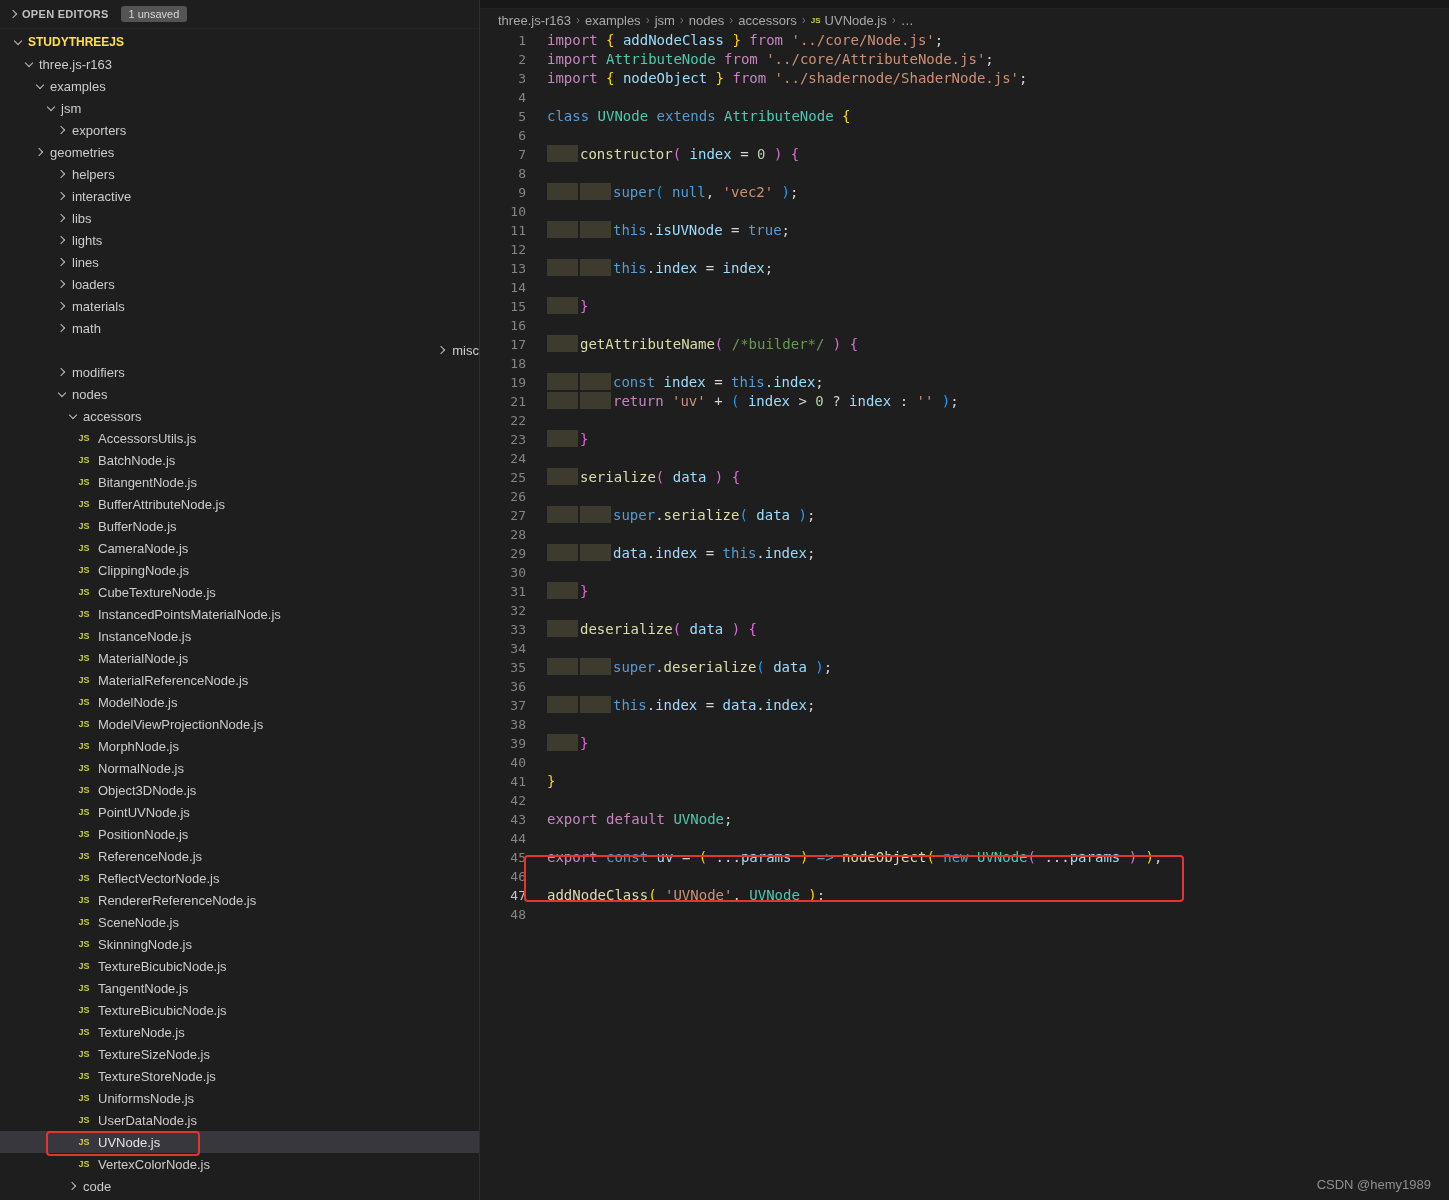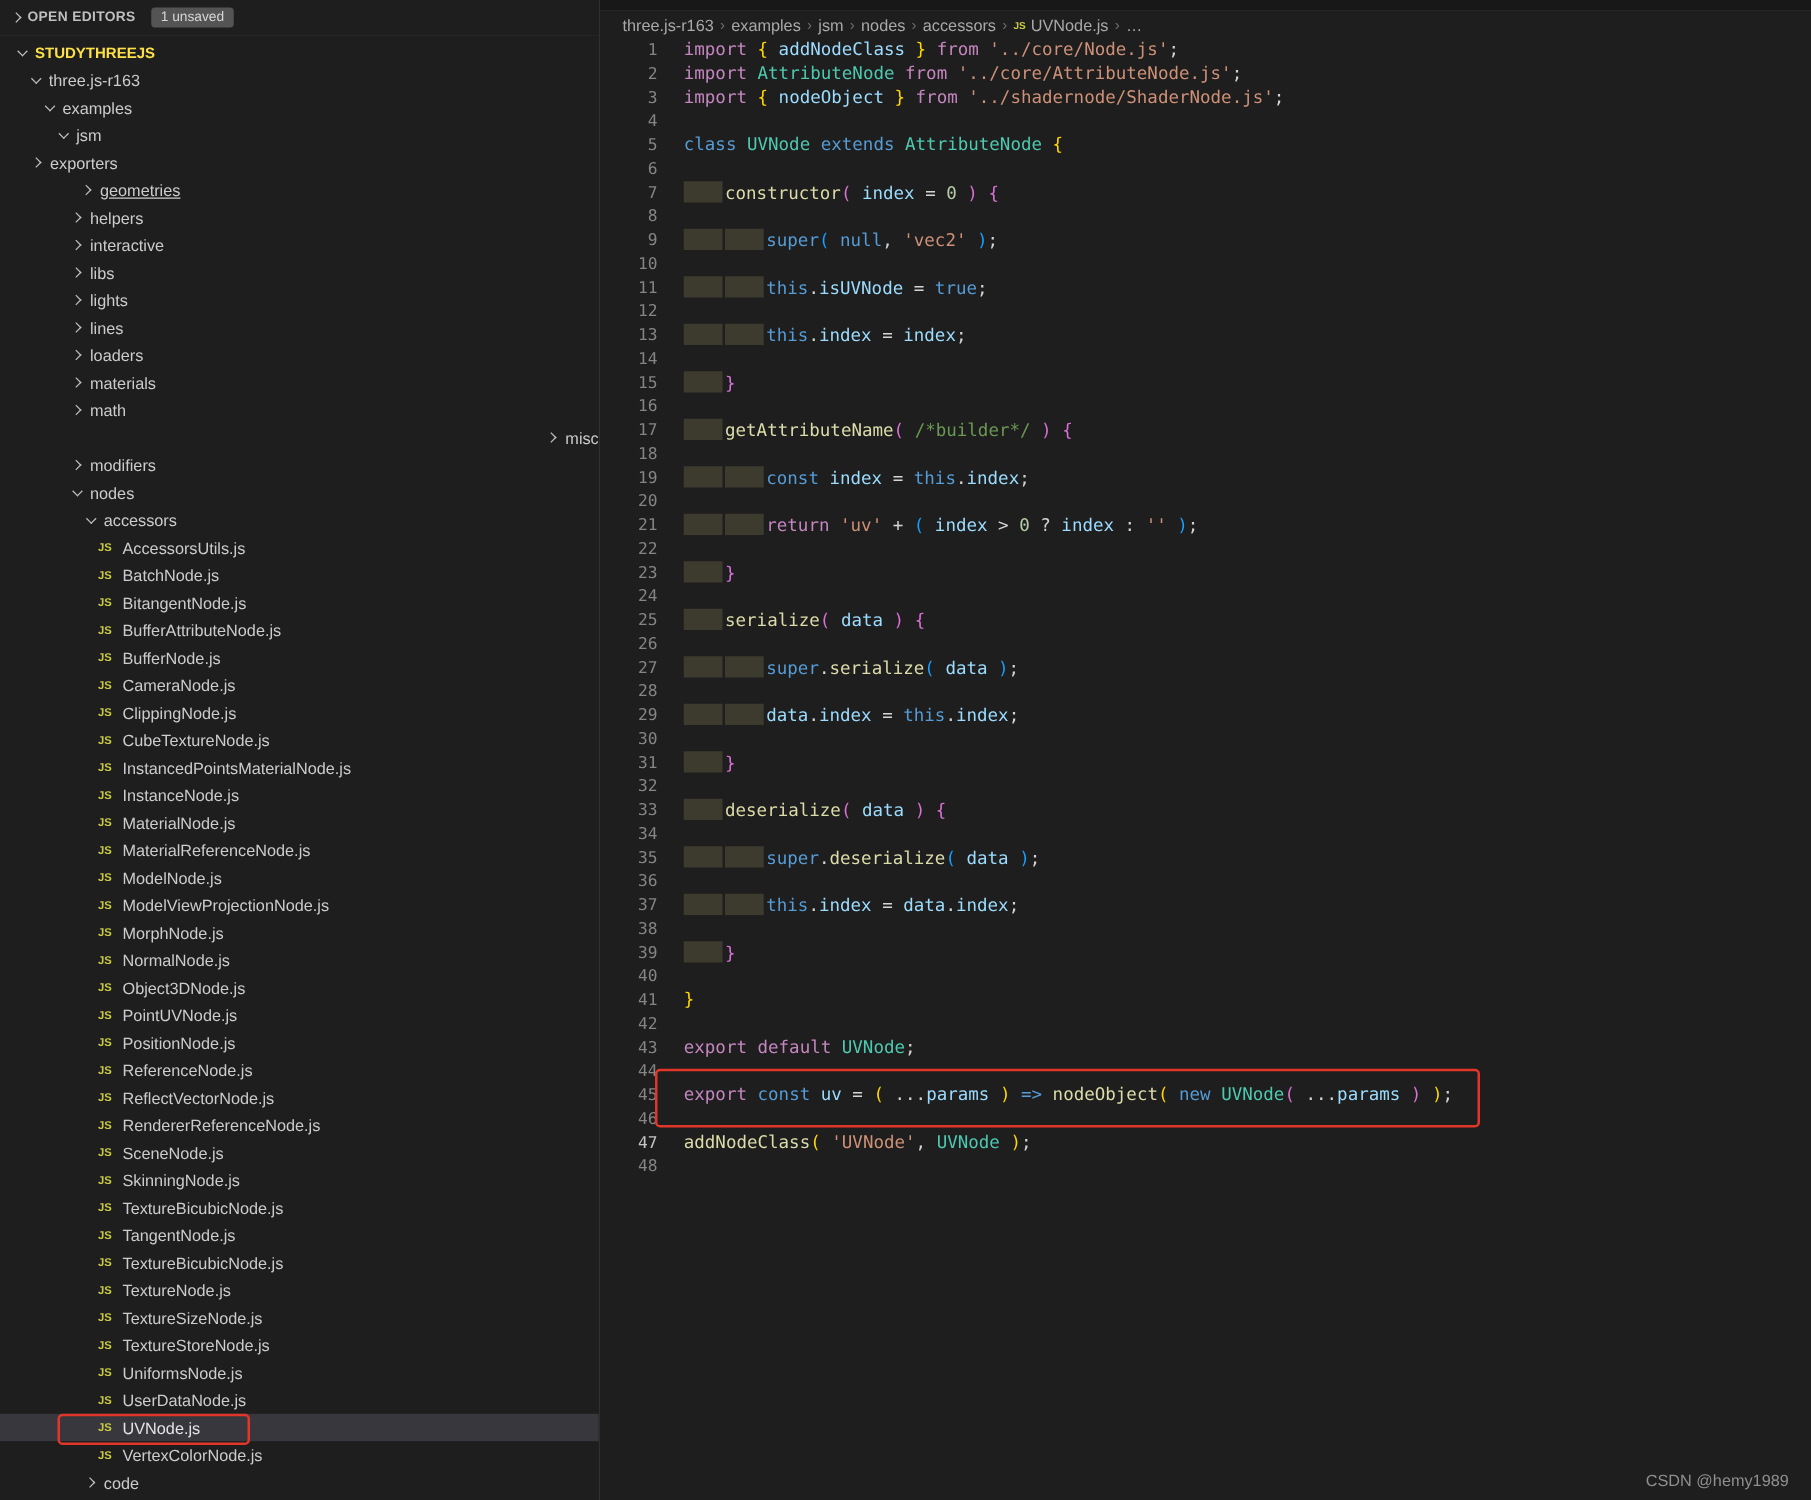--- a/index.html
+++ b/index.html
@@ -84,27 +84,27 @@
             <span class="twistie open"></span>
             <span class="tree-label">examples</span>
           </span>
         </div>
         <div class="tree-row" style="padding-left: 43px;">
           <span class="row-inner">
             <span class="twistie open"></span>
             <span class="tree-label">jsm</span>
           </span>
         </div>
-        <div class="tree-row" style="padding-left: 22px; text-align: center;">
+        <div class="tree-row" style="padding-left: 54px; text-align: center;">
           <span class="row-inner">
             <span class="twistie closed"></span>
             <span class="tree-label">exporters</span>
           </span>
         </div>
-        <div class="tree-row" style="padding-left: 62px; text-decoration: underline;">
+        <div class="tree-row" style="padding-left: 32px;">
           <span class="row-inner">
             <span class="twistie closed"></span>
             <span class="tree-label">geometries</span>
           </span>
         </div>
         <div class="tree-row" style="padding-left: 54px;">
           <span class="row-inner">
             <span class="twistie closed"></span>
             <span class="tree-label">helpers</span>
           </span>
@@ -435,21 +435,20 @@
           <div class="code-line"><span class="line-num">10</span><span class="line-content"></span></div>
           <div class="code-line"><span class="line-num">11</span><span class="line-content"><span class="tab-block"></span><span class="tab-block"></span><span class="tok-st">this</span><span class="tok-p">.</span><span class="tok-v">isUVNode</span><span class="tok-p"> = </span><span class="tok-st">true</span><span class="tok-p">;</span></span></div>
           <div class="code-line"><span class="line-num">12</span><span class="line-content"></span></div>
           <div class="code-line"><span class="line-num">13</span><span class="line-content"><span class="tab-block"></span><span class="tab-block"></span><span class="tok-st">this</span><span class="tok-p">.</span><span class="tok-v">index</span><span class="tok-p"> = </span><span class="tok-v">index</span><span class="tok-p">;</span></span></div>
           <div class="code-line"><span class="line-num">14</span><span class="line-content"></span></div>
           <div class="code-line"><span class="line-num">15</span><span class="line-content"><span class="tab-block"></span><span class="tok-b2">}</span></span></div>
           <div class="code-line"><span class="line-num">16</span><span class="line-content"></span></div>
           <div class="code-line"><span class="line-num">17</span><span class="line-content"><span class="tab-block"></span><span class="tok-f">getAttributeName</span><span class="tok-b2">( </span><span class="tok-c">/*builder*/</span><span class="tok-b2"> )</span><span class="tok-p"> </span><span class="tok-b2">{</span></span></div>
           <div class="code-line"><span class="line-num">18</span><span class="line-content"></span></div>
           <div class="code-line"><span class="line-num">19</span><span class="line-content"><span class="tab-block"></span><span class="tab-block"></span><span class="tok-st">const </span><span class="tok-v">index</span><span class="tok-p"> = </span><span class="tok-st">this</span><span class="tok-p">.</span><span class="tok-v">index</span><span class="tok-p">;</span></span></div>
-          <div class="code-line"><span class="line-num">20</span><span class="line-content"></span></div>
           <div class="code-line"><span class="line-num">21</span><span class="line-content"><span class="tab-block"></span><span class="tab-block"></span><span class="tok-kw">return </span><span class="tok-s">'uv'</span><span class="tok-p"> + </span><span class="tok-b3">( </span><span class="tok-v">index</span><span class="tok-p"> &gt; </span><span class="tok-n">0</span><span class="tok-p"> ? </span><span class="tok-v">index</span><span class="tok-p"> : </span><span class="tok-s">''</span><span class="tok-b3"> )</span><span class="tok-p">;</span></span></div>
           <div class="code-line"><span class="line-num">22</span><span class="line-content"></span></div>
           <div class="code-line"><span class="line-num">23</span><span class="line-content"><span class="tab-block"></span><span class="tok-b2">}</span></span></div>
           <div class="code-line"><span class="line-num">24</span><span class="line-content"></span></div>
           <div class="code-line"><span class="line-num">25</span><span class="line-content"><span class="tab-block"></span><span class="tok-f">serialize</span><span class="tok-b2">( </span><span class="tok-v">data</span><span class="tok-b2"> )</span><span class="tok-p"> </span><span class="tok-b2">{</span></span></div>
           <div class="code-line"><span class="line-num">26</span><span class="line-content"></span></div>
           <div class="code-line"><span class="line-num">27</span><span class="line-content"><span class="tab-block"></span><span class="tab-block"></span><span class="tok-st">super</span><span class="tok-p">.</span><span class="tok-f">serialize</span><span class="tok-b3">( </span><span class="tok-v">data</span><span class="tok-b3"> )</span><span class="tok-p">;</span></span></div>
           <div class="code-line"><span class="line-num">28</span><span class="line-content"></span></div>
           <div class="code-line"><span class="line-num">29</span><span class="line-content"><span class="tab-block"></span><span class="tab-block"></span><span class="tok-v">data</span><span class="tok-p">.</span><span class="tok-v">index</span><span class="tok-p"> = </span><span class="tok-st">this</span><span class="tok-p">.</span><span class="tok-v">index</span><span class="tok-p">;</span></span></div>
           <div class="code-line"><span class="line-num">30</span><span class="line-content"></span></div>

